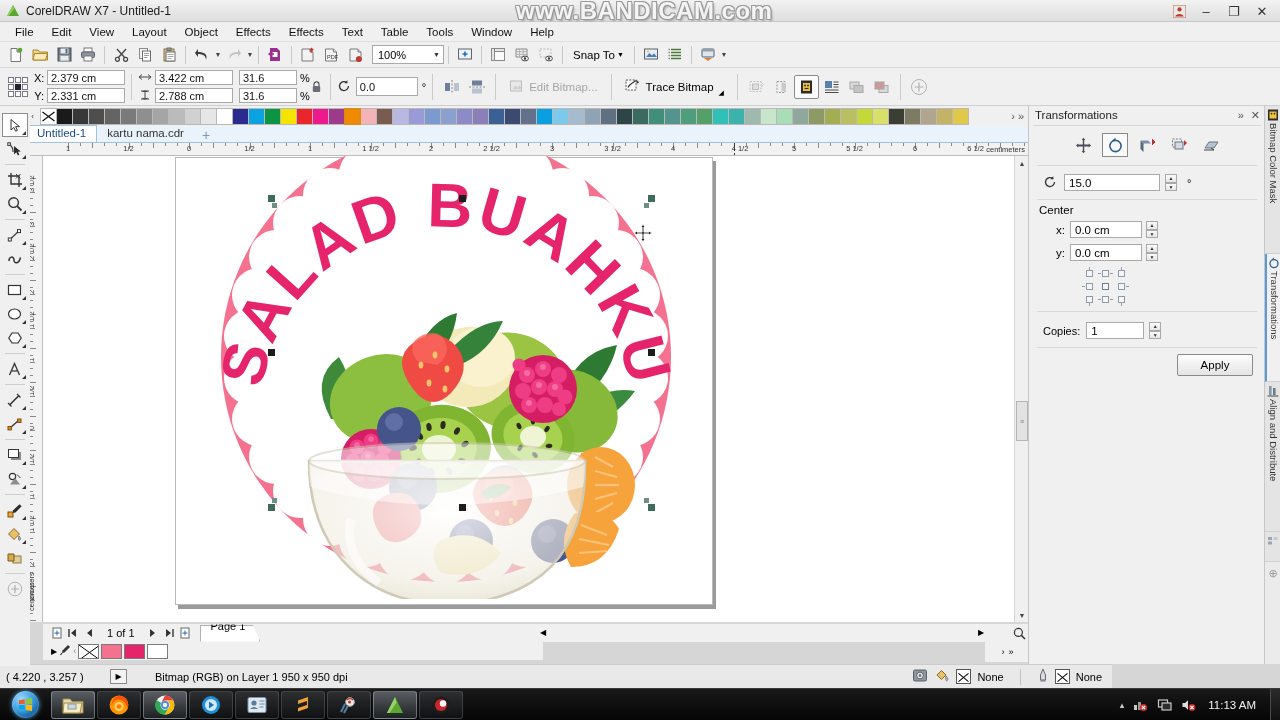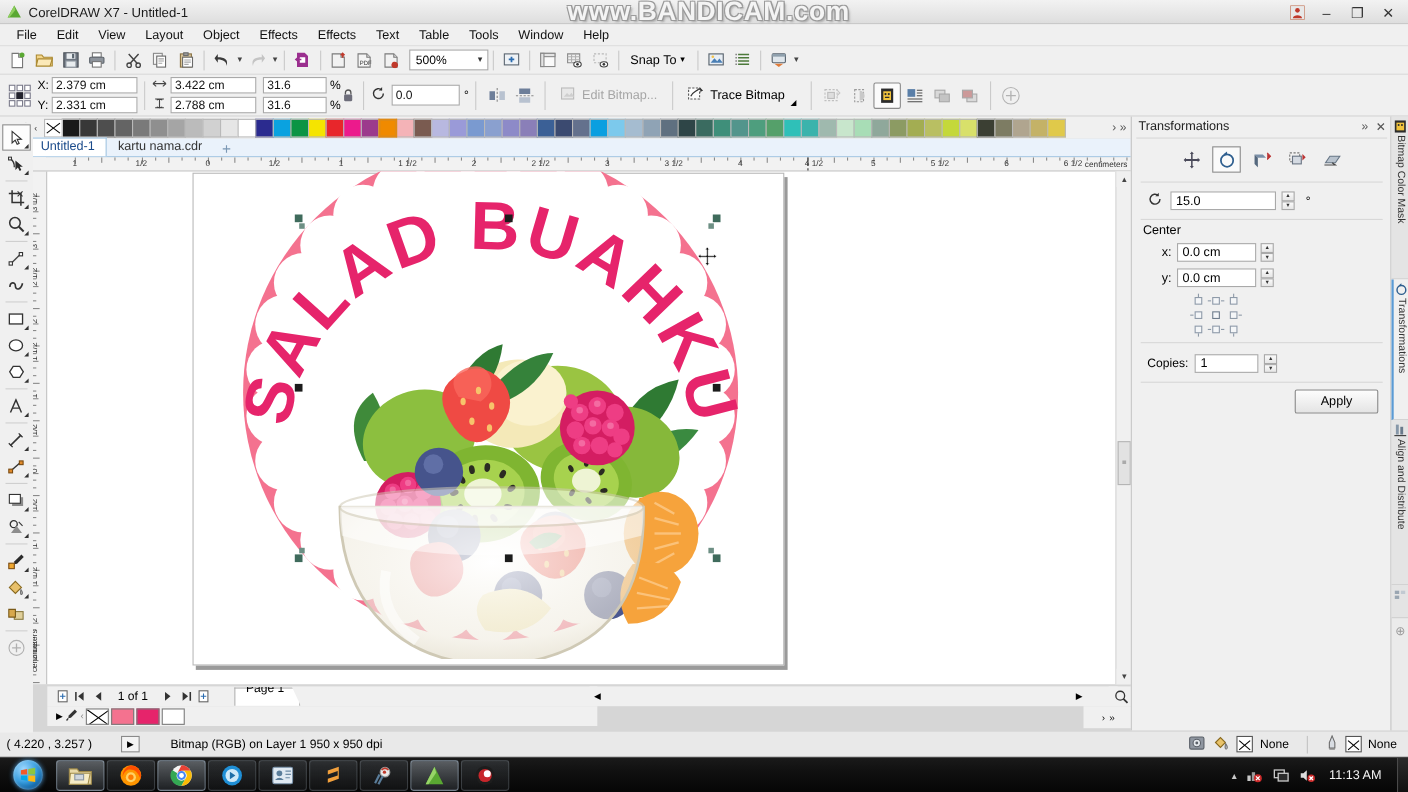--- a/index.html
+++ b/index.html
@@ -203,34 +203,34 @@
   
   .pagenav {
     position:absolute; left:43px; top:624px; width:500px; height:18px;
     background:#f0f0f0; display:flex; align-items:center; gap:1px; padding-left:6px;
   }
   .pn-btn { width:15px; height:15px; display:flex; align-items:center; justify-content:center;
             font-size:8px; color:#333; cursor:default;}
   .pn-count { font-size:11px; padding:0 10px; }
   .pn-tab { background:#fff; border:1px solid #b0b0b0; border-bottom:none; height:16px;
             padding:0 14px 16px 10px; font-size:11px; display:flex; align-items:center;
-            margin-left:19px; cursor:default;
+            margin-left:6px; cursor:default;
             clip-path: polygon(0 0, calc(100% - 8px) 0, 100% 100%, 0 100%);}
   .pn-rest { flex:1; height:1px;}
 
   
   .colorstrip {
     position:absolute; left:43px; top:642px; width:500px; height:18px;
     background:#f0f0f0; display:flex; align-items:center; gap:2px; padding-left:8px;
   }
   .cs-sw { width:21px; height:15px; border:1px solid #7a7a7a; }
 
   
   .statusbar {
-    position:absolute; left:0; top:664px; width:1280px; height:24px;
+    position:absolute; left:0; top:664px; width:1112px; height:24px;
     background:#e9e9e9; border-top:1px solid #cdcdcd; display:flex; align-items:center;
     font-size:11px;
   }
   .sb-coord { padding-left:6px; width:110px; }
   .sb-playbtn { width:17px; height:15px; border:1px solid #8a8a8a; background:#f3f3f3;
                 display:flex; align-items:center; justify-content:center; font-size:8px;}
   .sb-obj { margin-left:28px; }
   .sb-right { margin-left:auto; display:flex; align-items:center; gap:6px; padding-right:10px;}
   .nonebox { width:15px; height:15px; border:1px solid #555; background:#fff; position:relative;}
   .nonebox:before,.nonebox:after { content:""; position:absolute; left:0; top:50%; width:100%;
@@ -450,21 +450,21 @@
         </svg>
     </div>
     <div class="tbtn">
       <svg width="16" height="15" viewBox="0 0 16 15">
           <path d="M2 2 h8 l3 3 v9 h-11z" fill="#f2f2f2" stroke="#7a7a7a"></path>
           <path d="M10 2 v3 h3" fill="#ddd" stroke="#7a7a7a"></path>
           <path d="M13 10 a3 3 0 1 1 -0.1 -0.1" fill="#c0392b"></path>
         </svg>
     </div>
     <div class="zoombox">
-      <span class="cv">500%</span>
+      <span class="cv">100%</span>
       <span class="ar">▼</span>
     </div>
     <div class="tb-sep"></div>
     <div class="tbtn">
       <svg width="16" height="15" viewBox="0 0 16 15">
           <rect x="1.5" y="2" width="13" height="10" fill="#eef2f6" stroke="#5a6570"></rect>
           <path d="M8 4.5 v5 M5.5 7 h5" stroke="#2b6cb0" stroke-width="1.6"></path>
         </svg>
     </div>
     <div class="tb-sep"></div>

